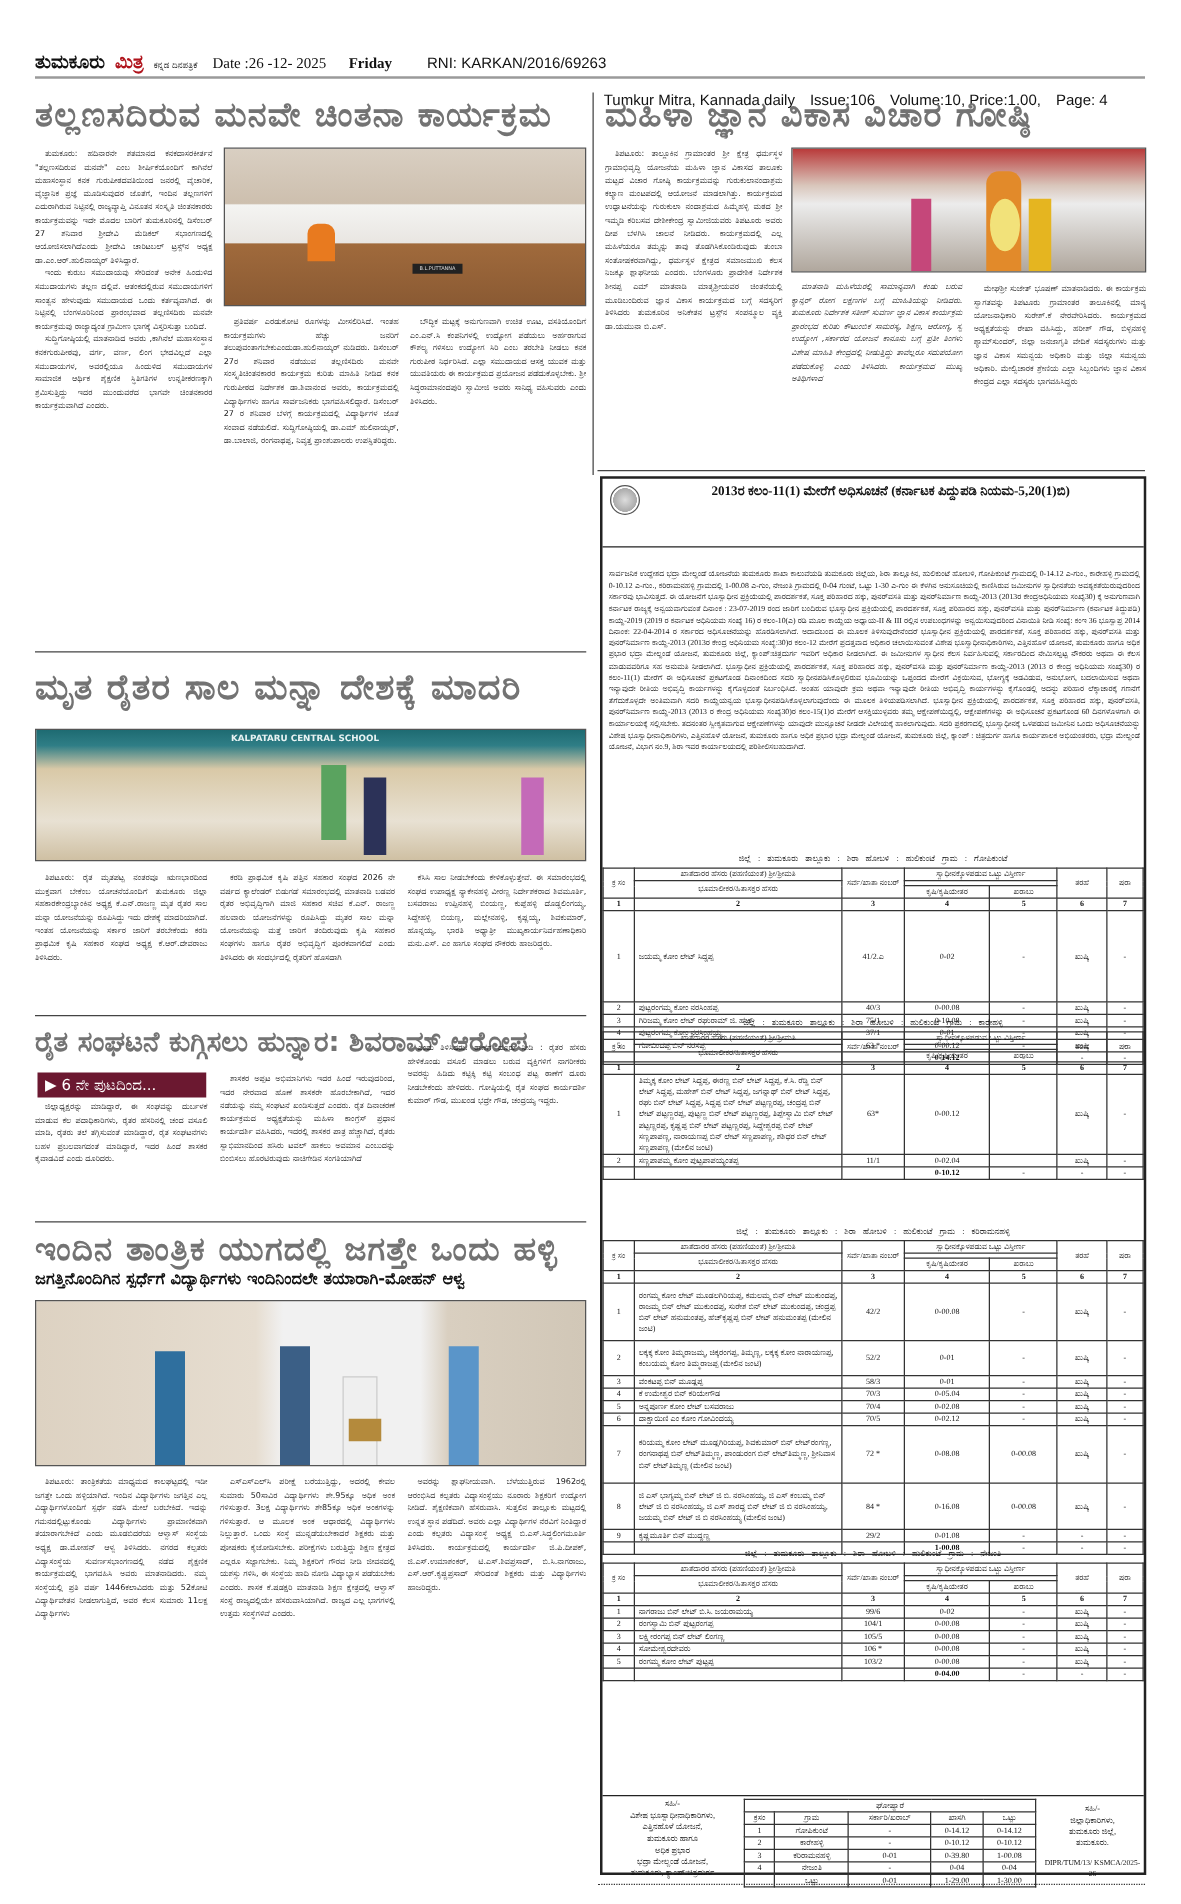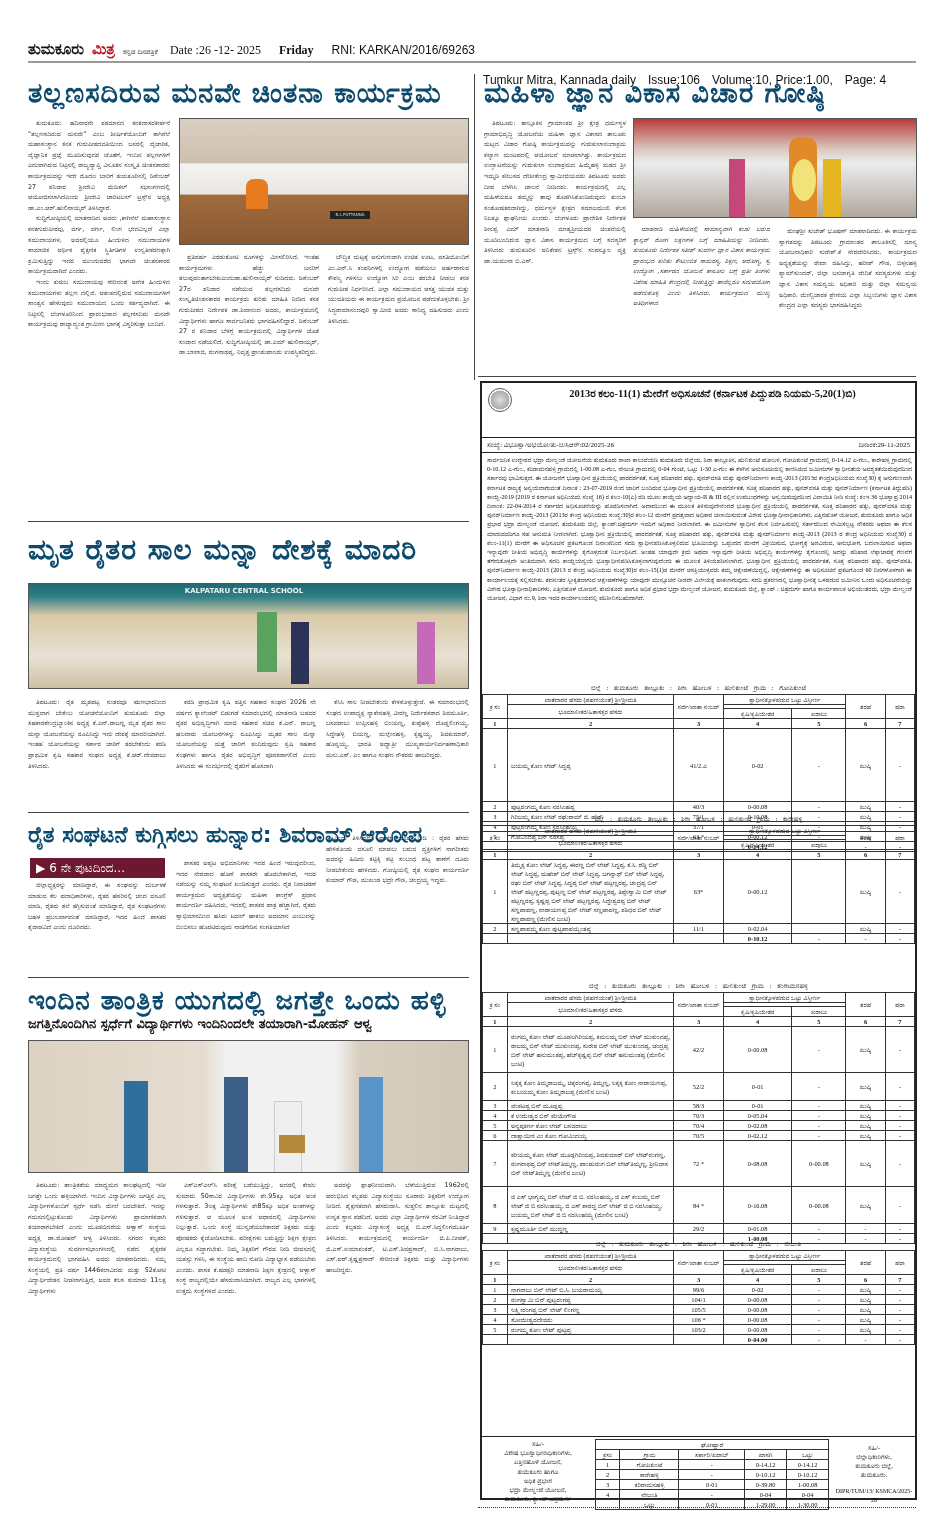--- a/index.html
+++ b/index.html
@@ -7,21 +7,21 @@
   .masthead { position: absolute; left: 28px; top: 40px; width: 420px; height: 24px; display: flex; align-items: baseline; gap: 8px; white-space: nowrap; }
   .masthead-bar { position: absolute; left: 28px; top: 61px; width: 888px; height: 2px; background: #9a9a9a; }
   .mast-right { position: absolute; left: 483px; top: 43px; font-family: "Liberation Sans", sans-serif; font-size: 12px; white-space: nowrap; display: flex; gap: 12px; margin-top: 30px; }
   .logo-a { font-family: "DejaVu Sans", sans-serif; font-weight: bold; font-size: 15px; color: #111; }
   .logo-b { font-family: "DejaVu Sans", sans-serif; font-weight: bold; font-size: 15px; color: #b0141c; }
   .logo-sub { font-size: 7px; }
   .mast-serif { font-family: "Liberation Serif", serif; font-size: 12px; }
   .mast-bold { font-family: "Liberation Serif", serif; font-weight: bold; font-size: 12px; }
   .mast-sans { font-family: "Liberation Sans", sans-serif; font-size: 12px; }
 
-  .headline { position: absolute; font-family: "DejaVu Sans", sans-serif; font-weight: bold; color: #0c4a6e; white-space: nowrap; overflow: hidden; letter-spacing: 1px; }
+  .headline { position: absolute; font-family: "DejaVu Sans", sans-serif; font-weight: bold; color: #737373; white-space: nowrap; overflow: hidden; letter-spacing: 1px; }
   .subhead { position: absolute; font-family: "DejaVu Sans", sans-serif; font-weight: bold; font-size: 13px; white-space: nowrap; overflow: hidden; }
   .col { position: absolute; font-size: 6.4px; line-height: 10.6px; text-align: justify; color: #222; overflow: hidden; }
   .col p { margin-bottom: 0; text-indent: 8px; }
   .photo { position: absolute; overflow: hidden; border: 1px solid #555; }
   .rule-h { position: absolute; height: 1px; background: #444; }
   .rule-v { position: absolute; width: 1px; background: #444; }
   .cont-badge { position: absolute; left: 30px; top: 858px; width: 135px; height: 20px; background: #6b1830; color: #fff; font-size: 12px; display: flex; align-items: center; padding-left: 6px; gap: 4px; }
 
   
   .notice { position: absolute; left: 480px; top: 381px; width: 437px; height: 1119px; border: 2px solid #222; font-family: "Liberation Serif", serif; }
@@ -44,35 +44,35 @@
 </style>
 </head>
 <body>
 
 <div class="masthead">
   <span class="logo-a">ತುಮಕೂರು</span>
   <span class="logo-b">ಮಿತ್ರ</span>
   <span class="logo-sub">ಕನ್ನಡ ದಿನಪತ್ರಿಕೆ</span>
   <span class="mast-serif" style="margin-left:4px">Date :26 -12- 2025</span>
   <span class="mast-bold" style="margin-left:10px">Friday</span>
-  <span class="mast-sans" style="margin-left:10px">RNI: KARKAN/2016/69263</span>
+  <span class="mast-sans" style="margin-left:20px">RNI: KARKAN/2016/69263</span>
 </div>
 <div class="mast-right">
   <span>Tumkur Mitra, Kannada daily</span>
   <span>Issue:106</span>
   <span>Volume:10, Price:1.00,</span>
   <span>Page: 4</span>
 </div>
 <div class="masthead-bar"></div>
 
 <div class="headline" style="left:28px;top:74px;width:440px;font-size:27px;line-height:38px;">ತಲ್ಲಣಸದಿರುವ ಮನವೇ ಚಿಂತನಾ ಕಾರ್ಯಕ್ರಮ</div>
 <div class="col" style="left:28px;top:118px;width:142px;height:396px;">
   <p>ತುಮಕೂರು: ಹದಿನಾರನೇ ಶತಮಾನದ ಕನಕದಾಸರಕೀರ್ತನೆ "ತಲ್ಲಣಸದಿರುವ ಮನವೇ" ಎಂಬ ಶೀರ್ಷಿಕೆಯೊಂದಿಗೆ ಕಾಗಿನೆಲೆ ಮಹಾಸಂಸ್ಥಾನ ಕನಕ ಗುರುಪೀಠದವತಿಯಿಂದ ಜನರಲ್ಲಿ ವೈಚಾರಿಕ, ವೈಜ್ಞಾನಿಕ ಪ್ರಜ್ಞೆ ಮೂಡಿಸುವುದರ ಜೊತೆಗೆ, ಇಂದಿನ ತಲ್ಲಣಗಳಿಗೆ ಎದುರಾಗಿರುವ ನಿಟ್ಟಿನಲ್ಲಿ ರಾಜ್ಯವ್ಯಾಪ್ತಿ ವಿನೂತನ ಸಂಸ್ಕೃತಿ ಚಿಂತನಕಾರರು ಕಾರ್ಯಕ್ರಮವನ್ನು ಇದೇ ಮೊದಲ ಬಾರಿಗೆ ತುಮಕೂರಿನಲ್ಲಿ ಡಿಸೆಂಬರ್ 27 ಶನಿವಾರ ಶ್ರೀದೇವಿ ಮೆಡಿಕಲ್ ಸಭಾಂಗಣದಲ್ಲಿ ಆಯೋಜಿಸಲಾಗಿದೆಎಂದು ಶ್ರೀದೇವಿ ಚಾರಿಟಬಲ್ ಟ್ರಸ್ಟ್‌ನ ಅಧ್ಯಕ್ಷ ಡಾ.ಎಂ.ಆರ್.ಹುಲಿನಾಯ್ಕರ್ ತಿಳಿಸಿದ್ದಾರೆ.</p>
+  <p>ಇಂದು ಕುರುಬ ಸಮುದಾಯವು ಸೇರಿದಂತೆ ಅನೇಕ ಹಿಂದುಳಿದ ಸಮುದಾಯಗಳು ತಲ್ಲಣ ದಲ್ಲಿವೆ. ಆತಂಕದಲ್ಲಿರುವ ಸಮುದಾಯಗಳಿಗೆ ಸಾಂತ್ವನ ಹೇಳುವುದು ಸಮುದಾಯದ ಒಂದು ಕರ್ತವ್ಯವಾಗಿದೆ. ಈ ನಿಟ್ಟಿನಲ್ಲಿ ಬೆಂಗಳೂರಿನಿಂದ ಪ್ರಾರಂಭವಾದ ತಲ್ಲಣಿಸದಿರು ಮನವೇ ಕಾರ್ಯಕ್ರಮವು ರಾಜ್ಯಾದ್ಯಂತ ಗ್ರಾಮೀಣ ಭಾಗಕ್ಕೆ ವಿಸ್ತರಿಸುತ್ತಾ ಬಂದಿದೆ.</p>
   <p>ಸುದ್ದಿಗೋಷ್ಠಿಯಲ್ಲಿ ಮಾತನಾಡಿದ ಅವರು ,ಕಾಗಿನೆಲೆ ಮಹಾಸಂಸ್ಥಾನ ಕನಕಗುರುಪೀಠವು, ವರ್ಗ, ವರ್ಣ, ಲಿಂಗ ಭೇದವಿಲ್ಲದೆ ಎಲ್ಲಾ ಸಮುದಾಯಗಳ, ಅವರಲ್ಲಿಯೂ ಹಿಂದುಳಿದ ಸಮುದಾಯಗಳ ಸಾಮಾಜಿಕ ಆರ್ಥಿಕ ಶೈಕ್ಷಣಿಕ ಸ್ಥಿತಿಗತಿಗಳ ಉನ್ನತೀಕರಣಕ್ಕಾಗಿ ಶ್ರಮಿಸುತ್ತಿದ್ದು ಇದರ ಮುಂದುವರೆದ ಭಾಗವೇ ಚಿಂತನಕಾರರ ಕಾರ್ಯಕ್ರಮವಾಗಿದೆ ಎಂದರು.</p>
-  <p>ಇಂದು ಕುರುಬ ಸಮುದಾಯವು ಸೇರಿದಂತೆ ಅನೇಕ ಹಿಂದುಳಿದ ಸಮುದಾಯಗಳು ತಲ್ಲಣ ದಲ್ಲಿವೆ. ಆತಂಕದಲ್ಲಿರುವ ಸಮುದಾಯಗಳಿಗೆ ಸಾಂತ್ವನ ಹೇಳುವುದು ಸಮುದಾಯದ ಒಂದು ಕರ್ತವ್ಯವಾಗಿದೆ. ಈ ನಿಟ್ಟಿನಲ್ಲಿ ಬೆಂಗಳೂರಿನಿಂದ ಪ್ರಾರಂಭವಾದ ತಲ್ಲಣಿಸದಿರು ಮನವೇ ಕಾರ್ಯಕ್ರಮವು ರಾಜ್ಯಾದ್ಯಂತ ಗ್ರಾಮೀಣ ಭಾಗಕ್ಕೆ ವಿಸ್ತರಿಸುತ್ತಾ ಬಂದಿದೆ.</p>
 </div>
 <div class="photo" style="left:179px;top:118px;width:290px;height:127px;background:linear-gradient(180deg,#d9cfc2 0,#cdbfae 35%,#f4f4f2 36%,#e9e6e2 60%,#a06a3c 61%,#8a5a33 100%);">
   <div style="position:absolute;left:66px;top:60px;width:22px;height:30px;background:#e87a1f;border-radius:8px 8px 0 0;"></div>
   <div style="position:absolute;left:150px;top:92px;width:40px;height:8px;background:#222;color:#ddd;font-size:4px;text-align:center;line-height:8px;">B.L.PUTTANNA</div>
 </div>
 <div class="col" style="left:179px;top:252px;width:140px;height:262px;">
     <p>ಪ್ರತಿವರ್ಷ ಎರಡುಕೋಟಿ ರೂಗಳನ್ನು ಮೀಸಲಿರಿಸಿದೆ. ಇಂತಹ ಕಾರ್ಯಕ್ರಮಗಳು ಹೆಚ್ಚು ಜನರಿಗೆ ತಲುಪುವಂತಾಗಬೇಕುಎಂದುಡಾ.ಹುಲಿನಾಯ್ಕರ್ ನುಡಿದರು. ಡಿಸೆಂಬರ್ 27ರ ಶನಿವಾರ ನಡೆಯುವ ತಲ್ಲಣಿಸದಿರು ಮನವೇ ಸಂಸ್ಕೃತಿಚಿಂತನಕಾರರ ಕಾರ್ಯಕ್ರಮ ಕುರಿತು ಮಾಹಿತಿ ನೀಡಿದ ಕನಕ ಗುರುಪೀಠದ ನಿರ್ದೇಶಕ ಡಾ.ಶಿವಾನಂದ ಅವರು, ಕಾರ್ಯಕ್ರಮದಲ್ಲಿ ವಿದ್ಯಾರ್ಥಿಗಳು ಹಾಗೂ ಸಾರ್ವಜನಿಕರು ಭಾಗವಹಿಸಲಿದ್ದಾರೆ. ಡಿಸೆಂಬರ್ 27 ರ ಶನಿವಾರ ಬೆಳಗ್ಗೆ ಕಾರ್ಯಕ್ರಮದಲ್ಲಿ ವಿದ್ಯಾರ್ಥಿಗಳ ಜೊತೆ ಸಂವಾದ ನಡೆಯಲಿದೆ. ಸುದ್ದಿಗೋಷ್ಠಿಯಲ್ಲಿ ಡಾ.ಎಮ್ ಹುಲಿನಾಯ್ಕರ್, ಡಾ.ಬಾಲಾಜಿ, ರಂಗನಾಥಪ್ಪ, ನಿವೃತ್ತ ಪ್ರಾಂಶುಪಾಲರು ಉಪಸ್ಥಿತರಿದ್ದರು.</p>
   </div>
 <div class="col" style="left:328px;top:252px;width:141px;height:262px;">
     <p>ಬೌದ್ಧಿಕ ಮಟ್ಟಕ್ಕೆ ಅನುಗುಣವಾಗಿ ಉಚಿತ ಊಟ, ವಸತಿಯೊಂದಿಗೆ ಎಂ.ಎನ್.ಸಿ ಕಂಪನಿಗಳಲ್ಲಿ ಉದ್ಯೋಗ ಪಡೆಯಲು ಅರ್ಹರಾಗುವ ಕೌಶಲ್ಯ ಗಳಿಸಲು ಉದ್ಯೋಗ ಸಿರಿ ಎಂಬ ತರಬೇತಿ ನೀಡಲು ಕನಕ ಗುರುಪೀಠ ನಿರ್ಧರಿಸಿದೆ. ಎಲ್ಲಾ ಸಮುದಾಯದ ಆಸಕ್ತ ಯುವಕ ಮತ್ತು ಯುವತಿಯರು ಈ ಕಾರ್ಯಕ್ರಮದ ಪ್ರಯೋಜನ ಪಡೆದುಕೊಳ್ಳಬೇಕು. ಶ್ರೀ ಸಿದ್ಧರಾಮಾನಂದಪುರಿ ಸ್ವಾಮೀಜಿ ಅವರು ಸಾನಿಧ್ಯ ವಹಿಸುವರು ಎಂದು ತಿಳಿಸಿದರು.</p>
@@ -153,24 +153,20 @@
 <div class="col" style="left:326px;top:1180px;width:143px;height:320px;">
     <p>ಅವರನ್ನು ಶ್ಲಾಘನೀಯವಾಗಿ. ಬೆಳೆಯುತ್ತಿರುವ 1962ರಲ್ಲಿ ಆರಂಭಿಸಿದ ಕಲ್ಪತರು ವಿದ್ಯಾಸಂಸ್ಥೆಯು ನೂರಾರು ಶಿಕ್ಷಕರಿಗೆ ಉದ್ಯೋಗ ನೀಡಿದೆ. ಶೈಕ್ಷಣಿಕವಾಗಿ ಹೆಸರುವಾಸಿ. ಸುತ್ತಲಿನ ತಾಲ್ಲೂಕು ಮಟ್ಟದಲ್ಲಿ ಉನ್ನತ ಸ್ಥಾನ ಪಡೆದಿದೆ. ಅವರು ಎಲ್ಲಾ ವಿದ್ಯಾರ್ಥಿಗಳ ನೆರವಿಗೆ ನಿಂತಿದ್ದಾರೆ ಎಂದು ಕಲ್ಪತರು ವಿದ್ಯಾಸಂಸ್ಥೆ ಅಧ್ಯಕ್ಷ ಬಿ.ಎಸ್.ಸಿದ್ದಲಿಂಗಮೂರ್ತಿ ತಿಳಿಸಿದರು. ಕಾರ್ಯಕ್ರಮದಲ್ಲಿ ಕಾರ್ಯದರ್ಶಿ ಜಿ.ಪಿ.ದೀಪಕ್, ಜಿ.ಎಸ್.ಉಮಾಶಂಕರ್, ಟಿ.ಎಸ್.ಶಿವಪ್ರಸಾದ್, ಬಿ.ಸಿ.ನಾಗರಾಜು, ಎಸ್.ಆರ್.ಕೃಷ್ಣಪ್ರಸಾದ್ ಸೇರಿದಂತೆ ಶಿಕ್ಷಕರು ಮತ್ತು ವಿದ್ಯಾರ್ಥಿಗಳು ಹಾಜರಿದ್ದರು.</p>
   </div>
 
 <div class="rule-h" style="left:478px;top:376px;width:438px;"></div>
 
 <div class="notice">
   <div class="notice-head">
     <div class="emblem"></div>
     <div style="font-size:10.5px">2013ರ ಕಲಂ-11(1) ಮೇರೆಗೆ ಅಧಿಸೂಚನೆ (ಕರ್ನಾಟಕ ಪಿದ್ದುಪಡಿ ನಿಯಮ-5,20(1)ಬಿ)</div>
-  </div>
-  <div class="ref-row">
-    <span>ಸಂಖ್ಯೆ: ವಿಭೂಸ್ವಾ/ಅಭಯೋ/ತು-ಚಿ/ಸಿಆರ್:02/2025-26</span>
-    <span>ದಿನಾಂಕ:29-11-2025</span>
   </div>
   <div class="notice-body">ಸಾರ್ವಜನಿಕ ಉದ್ದೇಶದ ಭದ್ರಾ ಮೇಲ್ದಂಡೆ ಯೋಜನೆಯ ತುಮಕೂರು ಶಾಖಾ ಕಾಲುವೆಯಡಿ ತುಮಕೂರು ಜಿಲ್ಲೆಯ, ಶಿರಾ ತಾಲ್ಲೂಕಿನ, ಹುಲಿಕುಂಟೆ ಹೋಬಳಿ, ಗೋಪಿಕುಂಟೆ ಗ್ರಾಮದಲ್ಲಿ 0-14.12 ಎ-ಗುಂ., ಕಾರೇಹಳ್ಳಿ ಗ್ರಾಮದಲ್ಲಿ 0-10.12 ಎ-ಗುಂ., ಕರಿರಾಮನಹಳ್ಳಿ ಗ್ರಾಮದಲ್ಲಿ 1-00.08 ಎ-ಗುಂ, ನೇಜಂತಿ ಗ್ರಾಮದಲ್ಲಿ 0-04 ಗುಂಟೆ, ಒಟ್ಟು 1-30 ಎ-ಗುಂ ಈ ಕೆಳಗಿನ ಅನುಸೂಚಿಯಲ್ಲಿ ಕಾಣಿಸಿರುವ ಜಮೀನುಗಳ ಸ್ವಾಧೀನತೆಯ ಅವಶ್ಯಕತೆಯಿರುವುದರಿಂದ ಸರ್ಕಾರವು ಭಾವಿಸುತ್ತದೆ. ಈ ಯೋಜನೆಗೆ ಭೂಸ್ವಾಧೀನ ಪ್ರಕ್ರಿಯೆಯಲ್ಲಿ ಪಾರದರ್ಶಕತೆ, ಸೂಕ್ತ ಪರಿಹಾರದ ಹಕ್ಕು, ಪುನರ್‌ವಸತಿ ಮತ್ತು ಪುನರ್‌ನಿರ್ಮಾಣ ಕಾಯ್ದೆ-2013 (2013ರ ಕೇಂದ್ರಅಧಿನಿಯಮ ಸಂಖ್ಯೆ30) ಕ್ಕೆ ಅನುಗುಣವಾಗಿ ಕರ್ನಾಟಕ ರಾಜ್ಯಕ್ಕೆ ಅನ್ವಯವಾಗುವಂತೆ ದಿನಾಂಕ : 23-07-2019 ರಂದ ಜಾರಿಗೆ ಬಂದಿರುವ ಭೂಸ್ವಾಧೀನ ಪ್ರಕ್ರಿಯೆಯಲ್ಲಿ ಪಾರದರ್ಶಕತೆ, ಸೂಕ್ತ ಪರಿಹಾರದ ಹಕ್ಕು, ಪುನರ್‌ವಸತಿ ಮತ್ತು ಪುನರ್‌ನಿರ್ಮಾಣ (ಕರ್ನಾಟಕ ತಿದ್ದುಪಡಿ) ಕಾಯ್ದೆ-2019 (2019 ರ ಕರ್ನಾಟಕ ಅಧಿನಿಯಮ ಸಂಖ್ಯೆ 16) ರ ಕಲಂ-10(ಎ) ರಡಿ ಮೂಲ ಕಾಯ್ದೆಯ ಅಧ್ಯಾಯ-II &amp; III ರಲ್ಲಿನ ಉಪಬಂಧಗಳನ್ನು ಅನ್ವಯಿಸುವುದರಿಂದ ವಿನಾಯಿತಿ ನೀಡಿ ಸಂಖ್ಯೆ: ಕಂಇ 36 ಭೂಸ್ವಾಪ್ರ 2014 ದಿನಾಂಕ: 22-04-2014 ರ ಸರ್ಕಾರದ ಅಧಿಸೂಚನೆಯನ್ನು ಹೊರಡಿಸಲಾಗಿದೆ. ಅದಾದಬಂದ ಈ ಮೂಲಕ ತಿಳಿಸುವುದೇನೆಂದರೆ ಭೂಸ್ವಾಧೀನ ಪ್ರಕ್ರಿಯೆಯಲ್ಲಿ ಪಾರದರ್ಶಕತೆ, ಸೂಕ್ತ ಪರಿಹಾರದ ಹಕ್ಕು, ಪುನರ್‌ವಸತಿ ಮತ್ತು ಪುನರ್‌ನಿರ್ಮಾಣ ಕಾಯ್ದೆ-2013 (2013ರ ಕೇಂದ್ರ ಅಧಿನಿಯಮ ಸಂಖ್ಯೆ:30)ರ ಕಲಂ-12 ಮೇರೆಗೆ ಪ್ರದತ್ತವಾದ ಅಧಿಕಾರ ಚಲಾಯಿಸುವಂತೆ ವಿಶೇಷ ಭೂಸ್ವಾಧೀನಾಧಿಕಾರಿಗಳು, ಎತ್ತಿನಹೊಳೆ ಯೋಜನೆ, ತುಮಕೂರು ಹಾಗೂ ಅಧಿಕ ಪ್ರಭಾರ ಭದ್ರಾ ಮೇಲ್ದಂಡೆ ಯೋಜನೆ, ತುಮಕೂರು ಜಿಲ್ಲೆ, ಕ್ಯಾಂಪ್:ಚಿತ್ರದುರ್ಗ ಇವರಿಗೆ ಅಧಿಕಾರ ನೀಡಲಾಗಿದೆ. ಈ ಜಮೀನುಗಳ ಸ್ವಾಧೀನ ಕೆಲಸ ನಿರ್ವಹಿಸುವಲ್ಲಿ ಸರ್ಕಾರದಿಂದ ನೇಮಿಸಲ್ಪಟ್ಟ ನೌಕರರು ಅಥವಾ ಈ ಕೆಲಸ ಮಾಡುವವರಿಗೂ ಸಹ ಅನುಮತಿ ನೀಡಲಾಗಿದೆ. ಭೂಸ್ವಾಧೀನ ಪ್ರಕ್ರಿಯೆಯಲ್ಲಿ ಪಾರದರ್ಶಕತೆ, ಸೂಕ್ತ ಪರಿಹಾರದ ಹಕ್ಕು, ಪುನರ್‌ವಸತಿ ಮತ್ತು ಪುನರ್‌ನಿರ್ಮಾಣ ಕಾಯ್ದೆ-2013 (2013 ರ ಕೇಂದ್ರ ಅಧಿನಿಯಮ ಸಂಖ್ಯೆ30) ರ ಕಲಂ-11(1) ಮೇರೆಗೆ ಈ ಅಧಿಸೂಚನೆ ಪ್ರಕಟಗೊಂಡ ದಿನಾಂಕದಿಂದ ಸದರಿ ಸ್ವಾಧೀನಪಡಿಸಿಕೊಳ್ಳಲಿರುವ ಭೂಮಿಯನ್ನು ಒಪ್ಪಂದದ ಮೇರೆಗೆ ವಿಕ್ರಯಿಸುವ, ಭೋಗ್ಯಕ್ಕೆ ಅಡವಿಡುವ, ಅನುಭೋಗ, ಬದಲಾಯಿಸುವ ಅಥವಾ ಇನ್ಯಾವುದೇ ರೀತಿಯ ಅಭಿವೃದ್ಧಿ ಕಾರ್ಯಗಳನ್ನು ಕೈಗೊಳ್ಳದಂತೆ ನಿರ್ಬಂಧಿಸಿದೆ. ಅಂತಹ ಯಾವುದೇ ಕ್ರಮ ಅಥವಾ ಇನ್ಯಾವುದೇ ರೀತಿಯ ಅಭಿವೃದ್ಧಿ ಕಾರ್ಯಗಳನ್ನು ಕೈಗೊಂಡಲ್ಲಿ ಅದನ್ನು ಪರಿಹಾರ ಲೆಕ್ಕಾಚಾರಕ್ಕೆ ಗಣನೆಗೆ ತೆಗೆದುಕೊಳ್ಳದೇ ಅಂತಿಮವಾಗಿ ಸದರಿ ಕಾಯ್ದೆಯನ್ವಯ ಭೂಸ್ವಾಧೀನಪಡಿಸಿಕೊಳ್ಳಲಾಗುವುದೆಂದು ಈ ಮೂಲಕ ತಿಳಿಯಪಡಿಸಲಾಗಿದೆ. ಭೂಸ್ವಾಧೀನ ಪ್ರಕ್ರಿಯೆಯಲ್ಲಿ ಪಾರದರ್ಶಕತೆ, ಸೂಕ್ತ ಪರಿಹಾರದ ಹಕ್ಕು, ಪುನರ್‌ವಸತಿ, ಪುನರ್‌ನಿರ್ಮಾಣ ಕಾಯ್ದೆ-2013 (2013 ರ ಕೇಂದ್ರ ಅಧಿನಿಯಮ ಸಂಖ್ಯೆ30)ರ ಕಲಂ-15(1)ರ ಮೇರೆಗೆ ಆಸಕ್ತಿಯುಳ್ಳವರು ತಮ್ಮ ಆಕ್ಷೇಪಣೆಯಿದ್ದಲ್ಲಿ, ಆಕ್ಷೇಪಣೆಗಳನ್ನು ಈ ಅಧಿಸೂಚನೆ ಪ್ರಕಟಗೊಂಡ 60 ದಿನಗಳೊಳಗಾಗಿ ಈ ಕಾರ್ಯಾಲಯಕ್ಕೆ ಸಲ್ಲಿಸಬೇಕು. ತದನಂತರ ಸ್ವೀಕೃತವಾಗುವ ಆಕ್ಷೇಪಣೆಗಳನ್ನು ಯಾವುದೇ ಮುನ್ಸೂಚನೆ ನೀಡದೇ ವಿಲೇಯಕ್ಕೆ ಹಾಕಲಾಗುವುದು. ಸದರಿ ಪ್ರಕರಣದಲ್ಲಿ ಭೂಸ್ವಾಧೀನಕ್ಕೆ ಒಳಪಡುವ ಜಮೀನಿನ ಒಂದು ಅಧಿಸೂಚನೆಯನ್ನು ವಿಶೇಷ ಭೂಸ್ವಾಧೀನಾಧಿಕಾರಿಗಳು, ಎತ್ತಿನಹೊಳೆ ಯೋಜನೆ, ತುಮಕೂರು ಹಾಗೂ ಅಧಿಕ ಪ್ರಭಾರ ಭದ್ರಾ ಮೇಲ್ದಂಡೆ ಯೋಜನೆ, ತುಮಕೂರು ಜಿಲ್ಲೆ, ಕ್ಯಾಂಪ್ : ಚಿತ್ರದುರ್ಗ ಹಾಗೂ ಕಾರ್ಯಪಾಲಕ ಅಭಿಯಂತರರು, ಭದ್ರಾ ಮೇಲ್ದಂಡೆ ಯೋಜನೆ, ವಿಭಾಗ ನಂ.9, ಶಿರಾ ಇವರ ಕಾರ್ಯಾಲಯದಲ್ಲಿ ಪರಿಶೀಲಿಸಬಹುದಾಗಿದೆ.</div>
 
   <div id="sections">
       <div class="loc-row" style="top: 300px;">ಜಿಲ್ಲೆ : ತುಮಕೂರು     ತಾಲ್ಲೂಕು : ಶಿರಾ     ಹೋಬಳಿ : ಹುಲಿಕುಂಟೆ     ಗ್ರಾಮ : ಗೋಪಿಕುಂಟೆ</div>
       <table class="land" style="top: 311px;">
         <tbody>
           <tr>
             <th rowspan="3" style="width:24px">ಕ್ರ ಸಂ</th>
             <th style="width:160px">ಖಾತೆದಾರರ ಹೆಸರು (ಪಹಣಿಯಂತೆ) ಶ್ರೀ/ಶ್ರೀಮತಿ</th>

